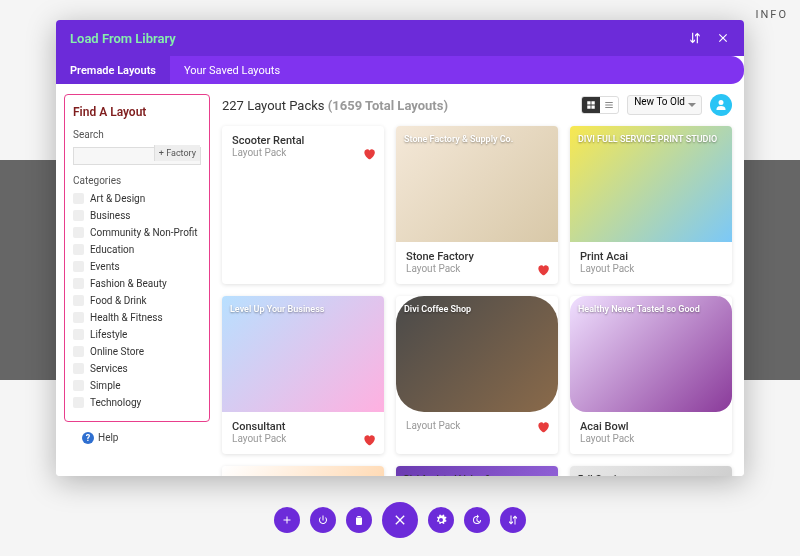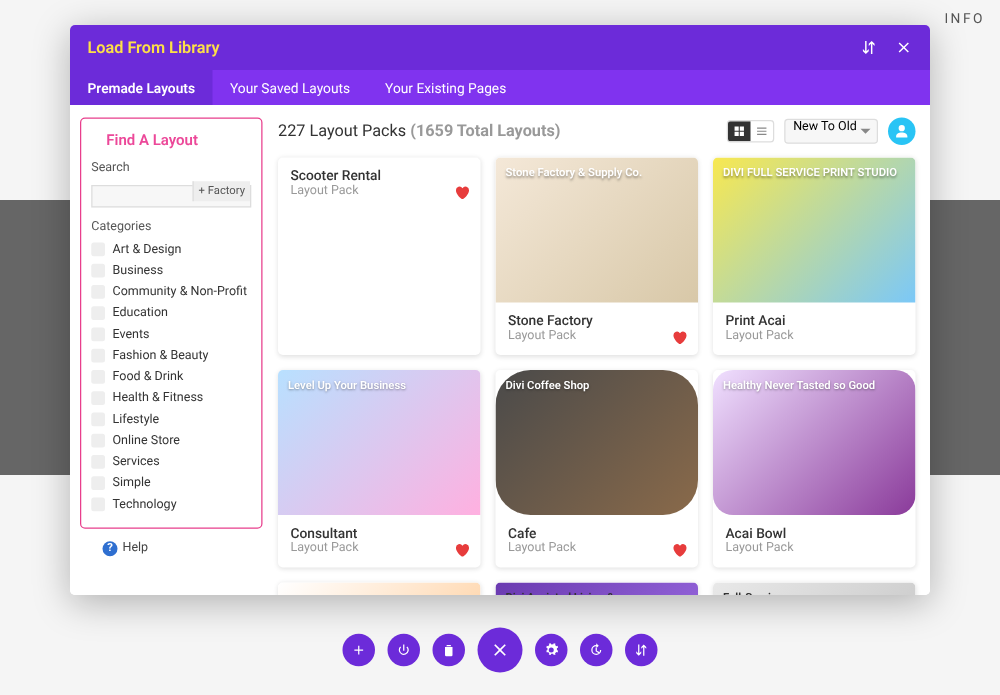--- a/index.html
+++ b/index.html
@@ -1,34 +1,34 @@
 <!DOCTYPE html>
 <html><head>
 <meta charset="utf-8">
 <style>
   * { box-sizing: border-box; margin: 0; padding: 0; }
   body { font-family: -apple-system, BlinkMacSystemFont, "Segoe UI", Roboto, sans-serif; background: #f5f5f5; width: 800px; height: 556px; overflow: hidden; position: relative; }
   .info-label { position: absolute; top: 8px; right: 12px; font-size: 11px; letter-spacing: 2px; color: #555; z-index: 1; }
   .bg-band { position: absolute; top: 160px; left: 0; right: 0; height: 220px; background: #666; z-index: 0; }
 
   .modal { position: absolute; top: 20px; left: 56px; width: 688px; height: 456px; background: #fff; border-radius: 4px; box-shadow: 0 6px 30px rgba(0,0,0,0.28); z-index: 10; display: flex; flex-direction: column; overflow: hidden; }
-  .modal-header { background: #6c2bd9; color: #fde047; height: 36px; display: flex; align-items: center; justify-content: space-between; padding: 0 14px; }
+  .modal-header { background: #6c2bd9; color: #86efac; height: 36px; display: flex; align-items: center; justify-content: space-between; padding: 0 14px; }
   .modal-title { font-size: 13px; font-weight: 600; }
   .modal-header-actions { display: flex; align-items: center; gap: 14px; }
   .modal-header-actions svg { width: 14px; height: 14px; fill: #fff; }
   .iconbtn { cursor: pointer; display: flex; }
 
-  .tabbar { background: #8033ef; height: 28px; display: flex; align-items: stretch; }
+  .tabbar { background: #8033ef; height: 28px; display: flex; align-items: stretch; border-radius: 13px; }
   .tab { padding: 0 14px; font-size: 11px; color: #fff; display: flex; align-items: center; cursor: pointer; }
   .tab.active { background: #6c2bd9; font-weight: 600; }
 
   .modal-body { flex: 1; display: flex; overflow: hidden; background: #fff; }
 
   .sidebar { width: 146px; border: 1px solid #e83e8c; border-radius: 4px; margin: 10px 0 10px 8px; padding: 10px 8px; overflow-y: auto; }
-  .sidebar-title { font-size: 12px; font-weight: 600; color: #ec4899; margin-bottom: 10px; margin-left: 12px; }
+  .sidebar-title { font-size: 12px; font-weight: 600; color: #7f1d1d; margin-bottom: 10px; }
   .sidebar-label { font-size: 10px; color: #555; margin-bottom: 4px; }
   .search-row { position: relative; margin-bottom: 10px; }
   .search-input { width: 100%; height: 18px; border: 1px solid #ddd; background: #f7f7f7; font-size: 10px; padding: 0 36px 0 4px; }
   .filter-chip { position: absolute; right: 1px; top: 1px; height: 16px; background: #eee; border-left: 1px solid #ddd; font-size: 9px; color: #555; padding: 0 4px; line-height: 16px; }
   .cat-list { list-style: none; }
   .cat-list li { display: flex; align-items: center; gap: 6px; font-size: 10px; color: #333; padding: 3px 0; cursor: pointer; }
   .cat-list .cb { width: 11px; height: 11px; background: #eee; border-radius: 2px; flex-shrink: 0; }
 
   .help-row { display: flex; align-items: center; gap: 4px; font-size: 10px; color: #444; margin: 6px 0 0 26px; }
   .help-icon { width: 12px; height: 12px; border-radius: 50%; background: #2f6fd0; color: #fff; font-size: 9px; font-weight: 700; display: flex; align-items: center; justify-content: center; }
@@ -96,21 +96,20 @@
         <svg viewBox="0 0 24 24">
             <path d="M19 6.41L17.59 5 12 10.59 6.41 5 5 6.41 10.59 12 5 17.59 6.41 19 12 13.41 17.59 19 19 17.59 13.41 12z"></path>
           </svg>
       </span>
     </div>
   </div>
 
   <div class="tabbar">
     <div class="tab active">Premade Layouts</div>
     <div class="tab">Your Saved Layouts</div>
-    <div class="tab">Your Existing Pages</div>
   </div>
 
   <div class="modal-body">
     <div>
       <div class="sidebar">
         <div class="sidebar-title">Find A Layout</div>
         <div class="sidebar-label">Search</div>
         <div class="search-row">
           <input class="search-input" style="">
           <span class="filter-chip">+ Factory</span>
@@ -247,21 +246,20 @@
       <span class="heart"><svg viewBox="0 0 24 24">
                   <path d="M12 21s-8-5.5-8-12a5 5 0 019-3 5 5 0 019 3c0 6.5-8 12-8 12z"></path>
                 </svg></span>
     </div>
           </div>
           <div class="card">
     <div class="thumb t5">
       <div class="thumb-text">Divi Coffee Shop</div>
     </div>
     <div class="card-footer">
-      <div class="card-title">Cafe</div>
       <div class="card-sub">Layout Pack</div>
       <span class="heart"><svg viewBox="0 0 24 24">
                   <path d="M12 21s-8-5.5-8-12a5 5 0 019-3 5 5 0 019 3c0 6.5-8 12-8 12z"></path>
                 </svg></span>
     </div>
           </div>
           <div class="card">
     <div class="thumb t6">
       <div class="thumb-text">Healthy Never Tasted so Good</div>
     </div>

